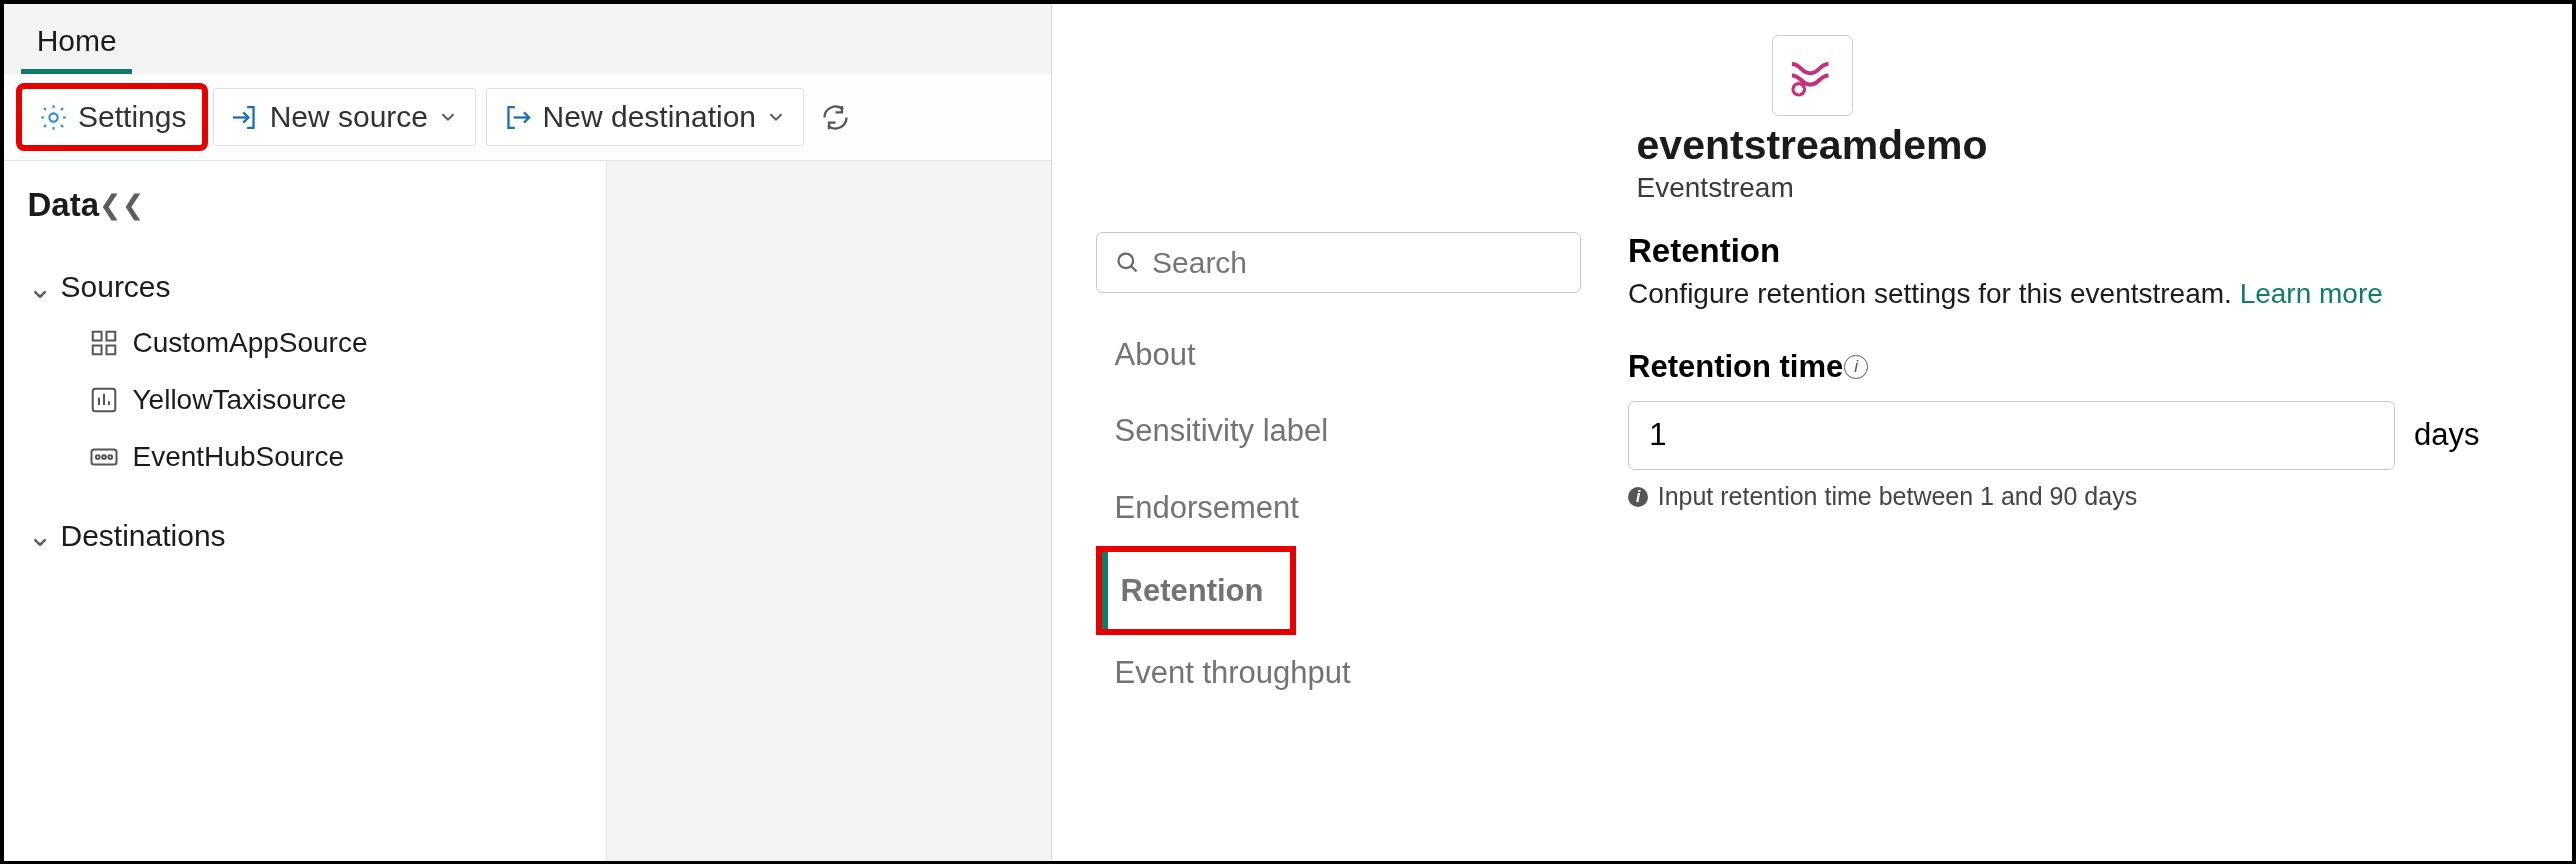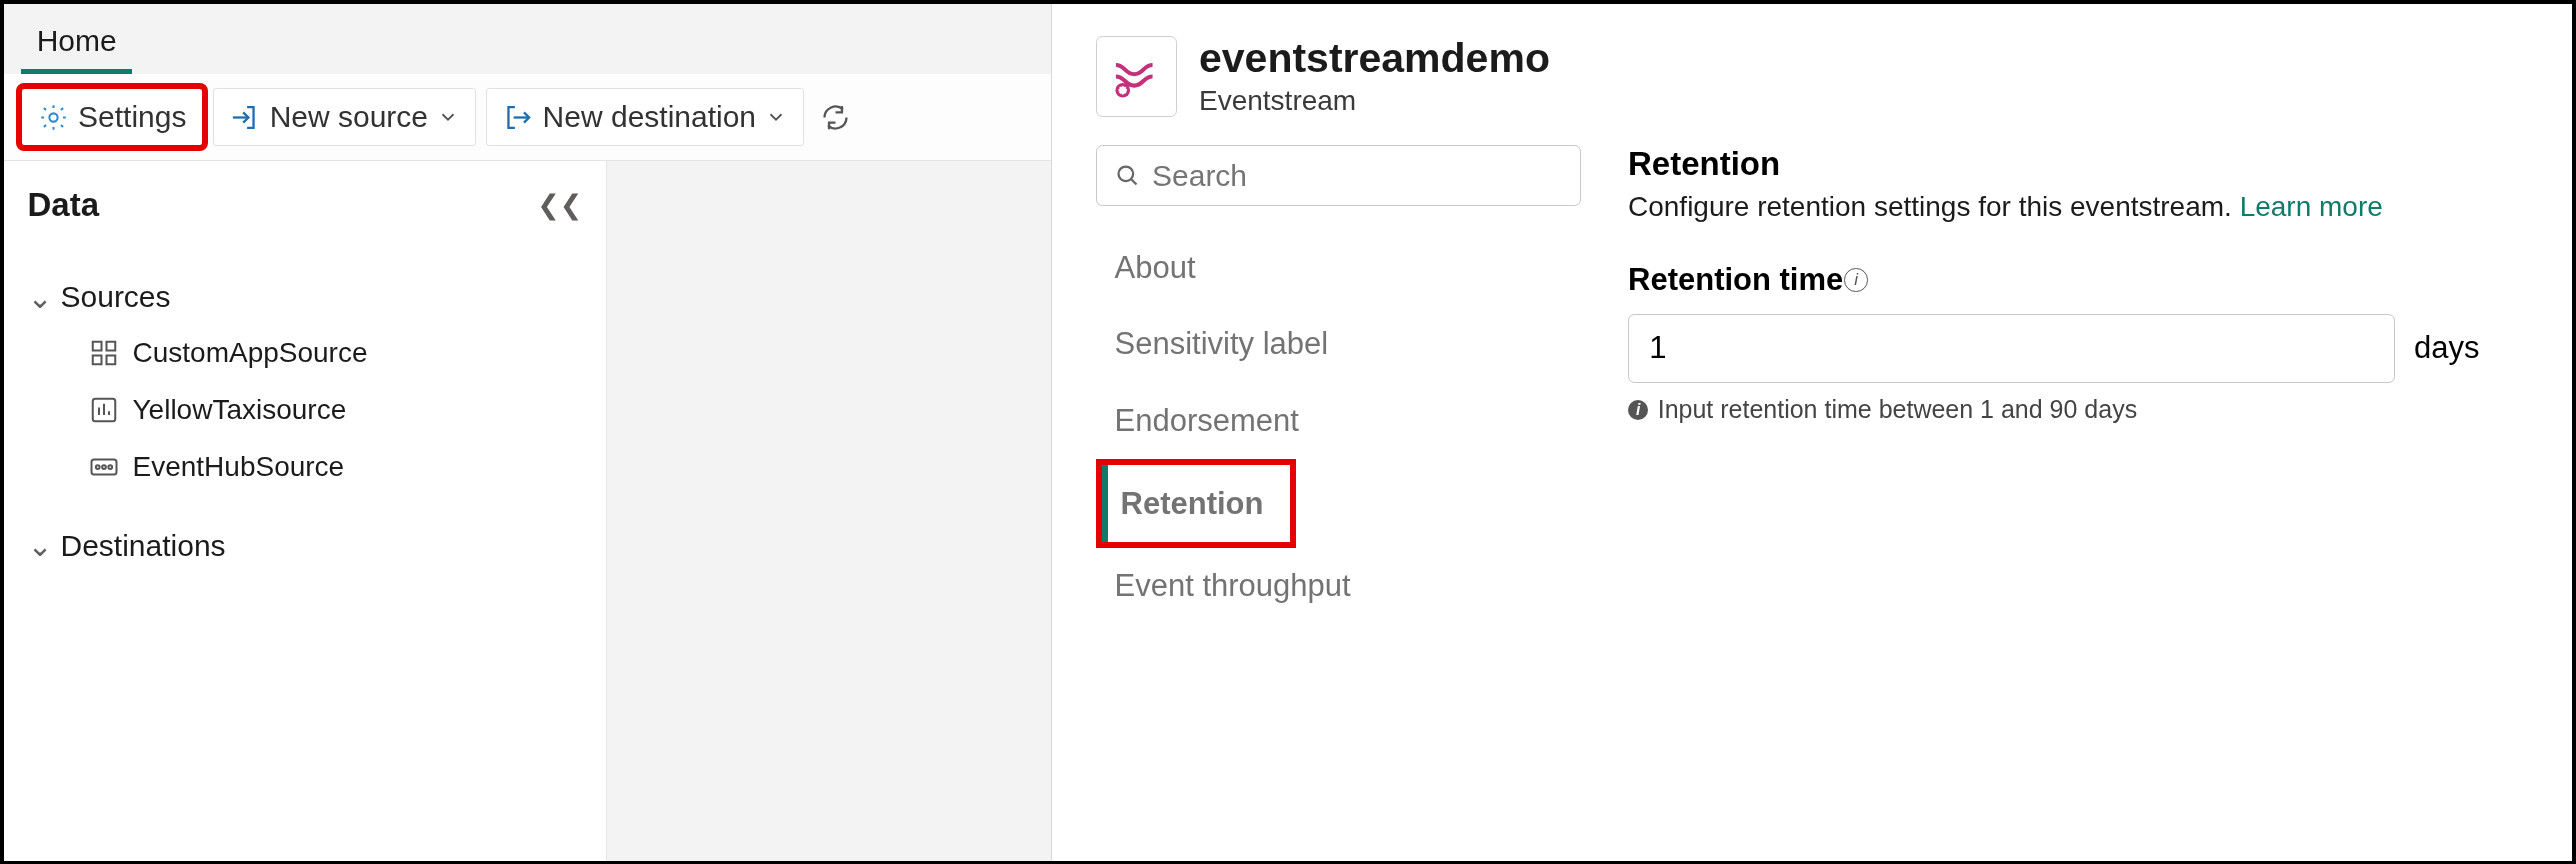--- a/index.html
+++ b/index.html
@@ -69,22 +69,22 @@
   .icon-svg { display: block; }
 
   .canvas-wrap { flex: 1; display: flex; background: #f3f3f3; }
   .left-sidebar {
     width: 603px;
     background: #fff;
     border-right: 0.8px solid #e6e6e6;
     padding: 25px 23.5px;
   }
   .sidebar-head {
-    display: flex; align-items: center; justify-content: space-between;
-    margin-bottom: 46px;
+    display: flex; align-items: center; justify-content: flex-start;
+    margin-bottom: 36px;
   }
   .sidebar-title { font-size: 33px; font-weight: 600; color: #1b1b1b; }
   .collapse-chev { font-size: 27px; color: #605e5c; cursor: pointer; }
 
   .tree-group { margin-bottom: 23.5px; }
   .tree-head {
     display: flex; align-items: center; gap: 11px;
     font-size: 30px; color: #1b1b1b; cursor: pointer;
     padding: 9.4px 0;
   }
@@ -99,21 +99,21 @@
 
   
   .right-pane {
     flex: 1;
     background: #fff;
     padding: 31px 44px 31px 44px;
     display: flex;
     flex-direction: column;
   }
   .panel-header {
-    display: flex; align-items: center; gap: 22px; margin-bottom: 28px;
+    display: flex; align-items: center; gap: 6px; margin-bottom: 28px; flex-direction: column;
   }
   .es-icon {
     width: 81px; height: 81px; border: 0.8px solid #cfcfcf; border-radius: 6.3px;
     display: flex; align-items: center; justify-content: center; background: #fff;
   }
   .panel-header .titles { display: flex; flex-direction: column; }
   .panel-title { font-size: 41px; font-weight: 700; color: #1b1b1b; }
   .panel-sub   { font-size: 28px; color: #3a3a3a; margin-top: 3.1px; }
 
   .panel-body { display: flex; gap: 47px; }

